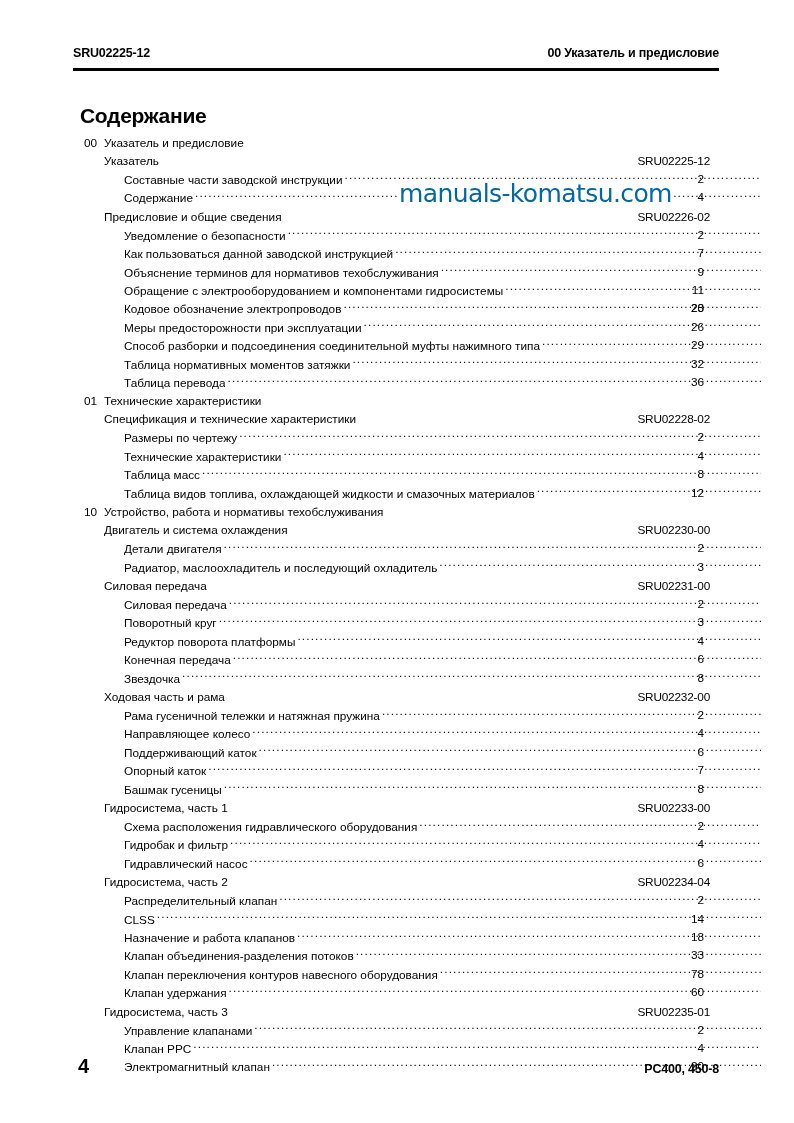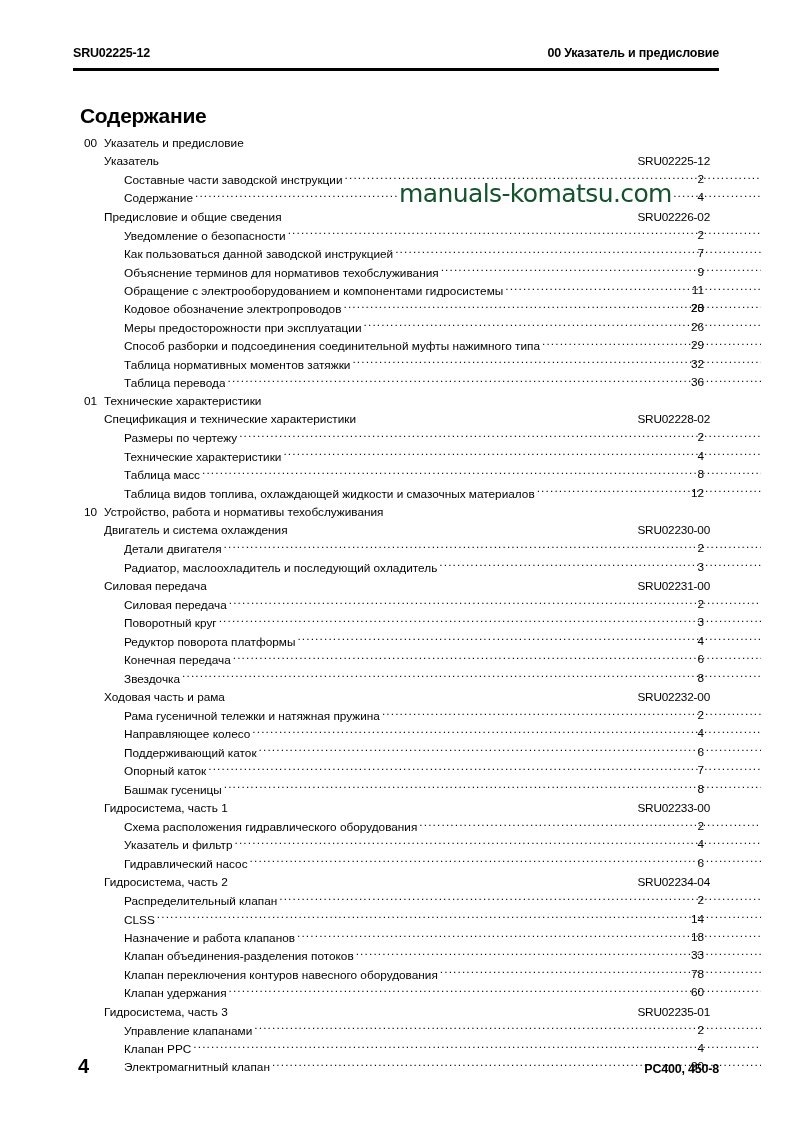--- a/index.html
+++ b/index.html
@@ -152,21 +152,21 @@
     font-size: 11.8px;
   }
 
   
   .watermark {
     position: absolute;
     left: 381px;
     top: 179px;
     font-size: 25px;
     font-family: "DejaVu Sans", sans-serif;
-    color: #14532d;
+    color: #0369a1;
     letter-spacing: -0.6px;
     white-space: nowrap;
     z-index: 5;
     background: #ffffff;
     padding: 1px 2px 2px 2px;
     line-height: 27px;
   }
 
   
   .footer-pageno {
@@ -410,21 +410,21 @@
         <div class="lvl1"><span>Гидросистема, часть 1</span><span class="code">SRU02233-00</span></div>
         <div class="lvl2">
           <span class="row">
             <span class="txt">Схема расположения гидравлического оборудования</span>
             <span class="leader"></span>
           </span>
           <span class="pgbox">2</span>
         </div>
         <div class="lvl2">
           <span class="row">
-            <span class="txt">Указатель и фильтр</span>
+            <span class="txt">Гидробак и фильтр</span>
             <span class="leader"></span>
           </span>
           <span class="pgbox">4</span>
         </div>
         <div class="lvl2">
           <span class="row">
             <span class="txt">Гидравлический насос</span>
             <span class="leader"></span>
           </span>
           <span class="pgbox">6</span>

